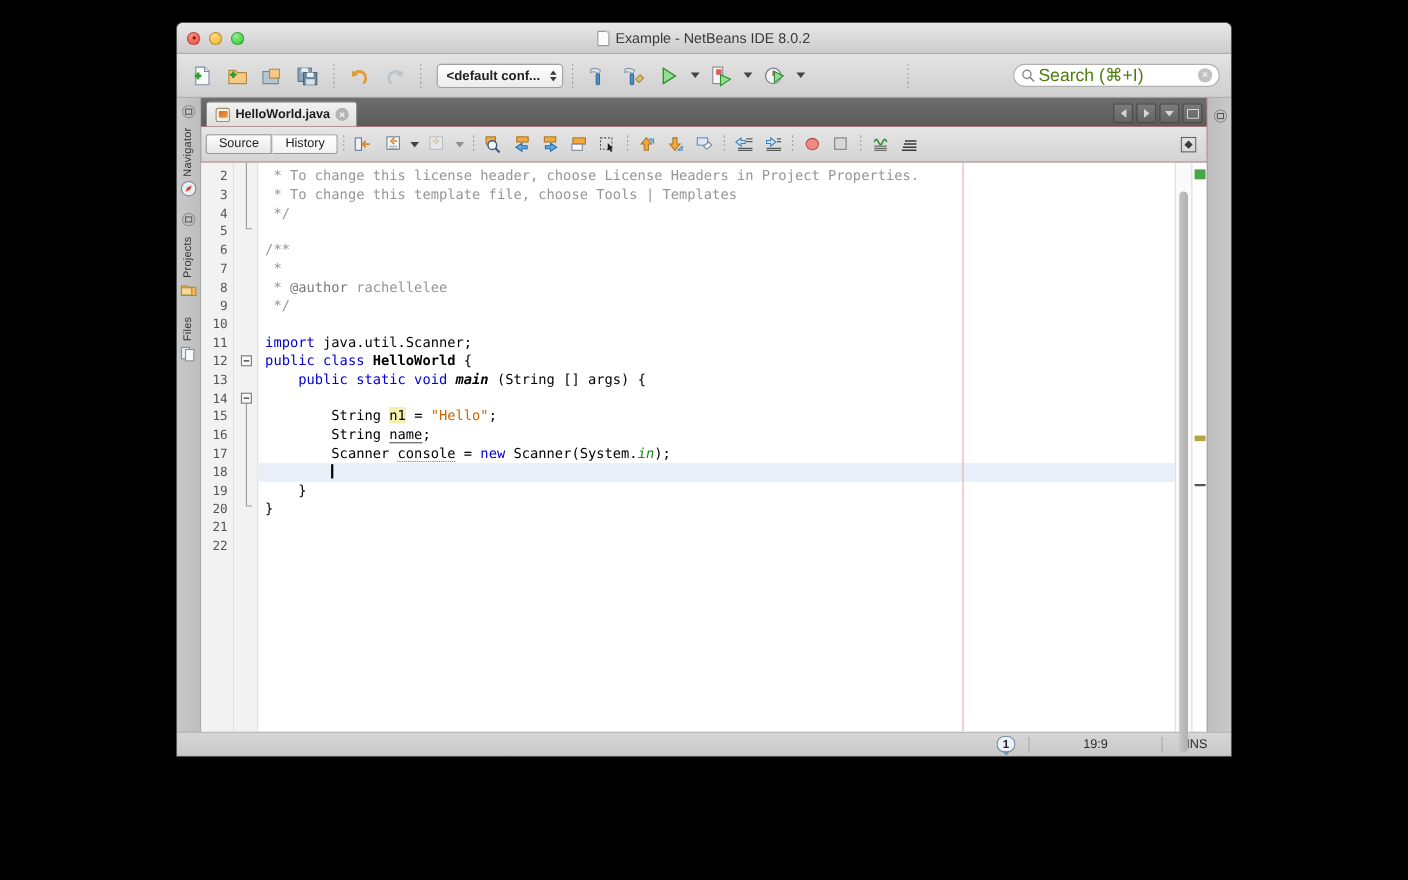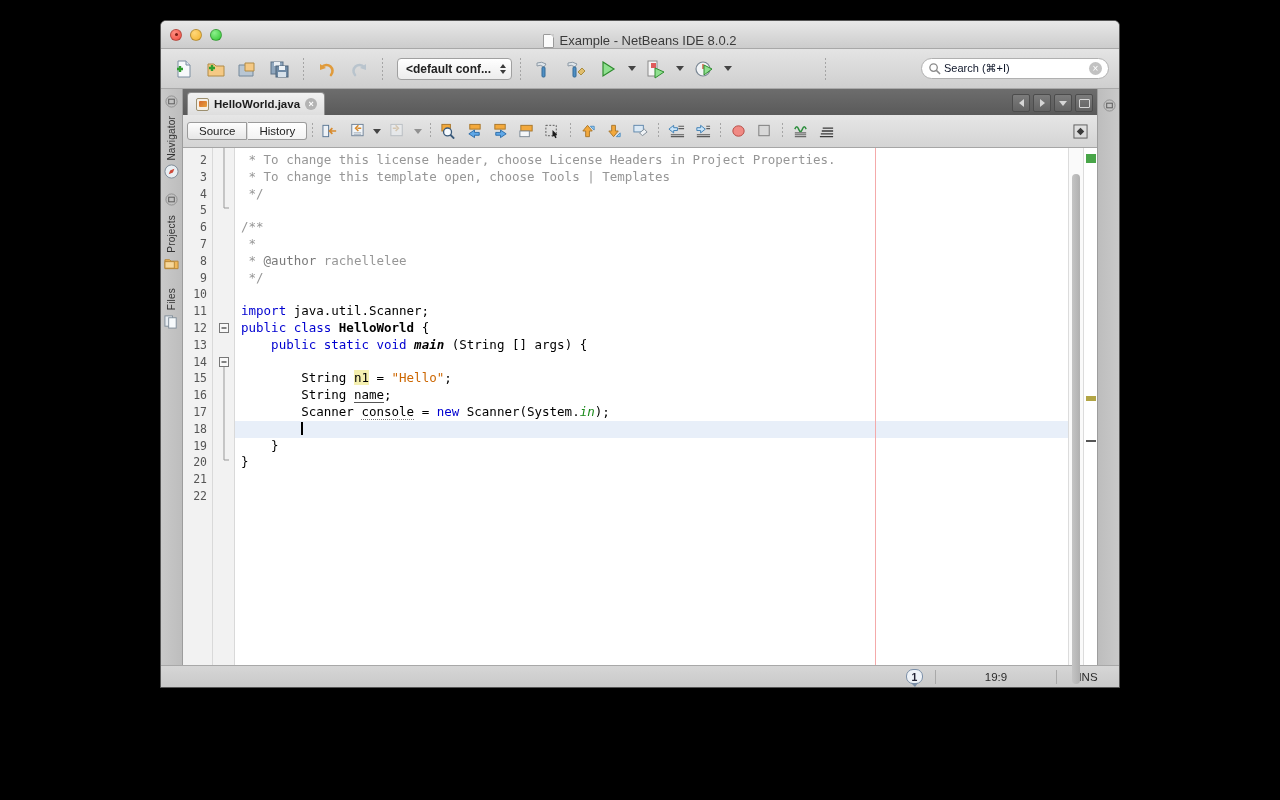--- a/index.html
+++ b/index.html
@@ -32,21 +32,21 @@
     flex: none;
   }
   .traffic { display: flex; gap: 8px; margin-left: 9px; }
   .light { width: 12px; height: 12px; border-radius: 50%; border: 1px solid rgba(0,0,0,.25); }
   .light.red   { background: radial-gradient(circle at 35% 30%, #ff8d80, #f04a3e); }
   .light.red::after { content:""; display:block; width:3px; height:3px; background:#7c1c12; border-radius:50%; margin:3.5px auto 0; }
   .light.yellow{ background: radial-gradient(circle at 35% 30%, #ffd77a, #f2b32c); }
   .light.green { background: radial-gradient(circle at 35% 30%, #8cf08c, #2ec52e); }
   .title-center {
     position: absolute; left: 0; right: 0; top: 0; bottom: 0;
-    display: flex; align-items: flex-end; justify-content: center;
+    display: flex; align-items: center; justify-content: center;
     gap: 5px; pointer-events: none;
   }
   .title-text { font-size: 13px; color: #3a3a3a; font-weight: 500; }
   .doc-icon {
     width: 11px; height: 14px; background: #fbfbfb;
     border: 1px solid #9a9a9a; border-radius: 1px;
     position: relative;
   }
   .doc-icon::after{ content:""; position:absolute; right:-1px; top:-1px;
     border-left:4px solid transparent; border-top:4px solid #c9c9c9; }
@@ -81,21 +81,21 @@
   .combo .arrows i:first-child { border-bottom:4px solid #3a3a3a; }
   .combo .arrows i:last-child  { border-top:4px solid #3a3a3a; }
   .drop-arrow { width:0;height:0;border-left:4px solid transparent;border-right:4px solid transparent;
     border-top:5px solid #444; margin:0 3px; }
   .search-box {
     margin-left:auto; margin-right:2px;
     width: 188px; height: 21px;
     background: #fff; border: 1px solid #b0b0b0; border-radius: 11px;
     display: flex; align-items: center; padding: 0 6px; gap: 3px;
   }
-  .search-text { font-size: 11px; color: #0f172a; flex: 1; }
+  .search-text { font-size: 16px; color: #4d7c0f; flex: 1; }
   .clear-btn { width:13px;height:13px;border-radius:50%;background:#c2c2c2;
     color:#fff;font-size:10px;display:flex;align-items:center;justify-content:center;line-height:1; }
 
   
   .bodyrow { flex: 1; display: flex; min-height: 0; }
 
   
   .leftdock {
     width: 22px; flex: none;
     background: linear-gradient(to right,#c9c9c9,#bdbdbd);
@@ -619,21 +619,21 @@
             <path d="M8.5 180 h5" stroke="#333" stroke-width="1.2"></path>
             <rect x="6.5" y="209.5" width="9" height="9" fill="#f8f8f8" stroke="#777"></rect>
             <path d="M8.5 214 h5" stroke="#333" stroke-width="1.2"></path>
             <path d="M11 219 V312 H16" fill="none" stroke="#999" stroke-width="1"></path>
           </svg>
         </div>
 
         <div class="code">
           <div class="margin-line"></div>
         <div class="ln"><span class="cmt"> * To change this license header, choose License Headers in Project Properties.</span></div>
-            <div class="ln"><span class="cmt"> * To change this template open, choose Tools | Templates</span></div>
+            <div class="ln"><span class="cmt"> * To change this template file, choose Tools | Templates</span></div>
             <div class="ln"><span class="cmt"> */</span></div>
             <div class="ln"><span></span></div>
             <div class="ln"><span class="cmt">/**</span></div>
             <div class="ln"><span class="cmt"> *</span></div>
             <div class="ln"><span class="cmt"> * </span><span class="cmtb">@author</span><span class="cmt"> rachellelee</span></div>
             <div class="ln"><span class="cmt"> */</span></div>
             <div class="ln"><span></span></div>
             <div class="ln"><span class="kw">import</span><span> java.util.Scanner;</span></div>
             <div class="ln"><span class="kw">public class</span><span> </span><span class="cls">HelloWorld</span><span> {</span></div>
             <div class="ln"><span>    </span><span class="kw">public static void</span><span> </span><span class="mth">main</span><span> (String [] args) {</span></div>

